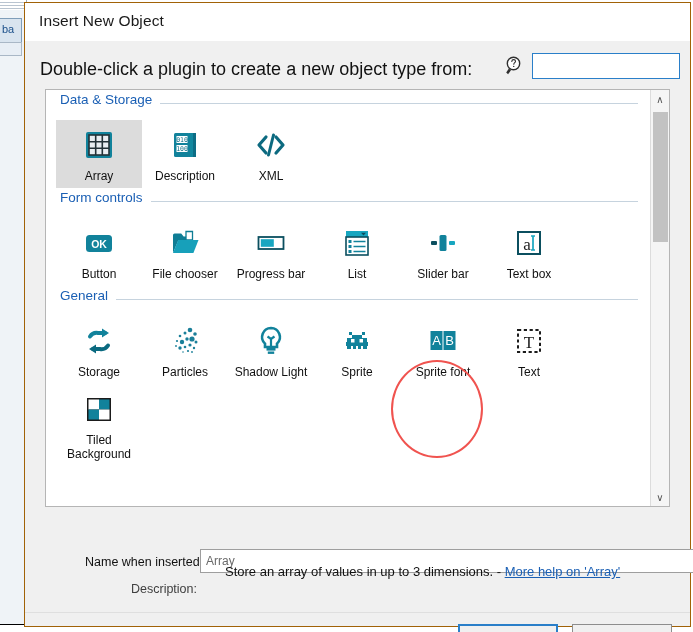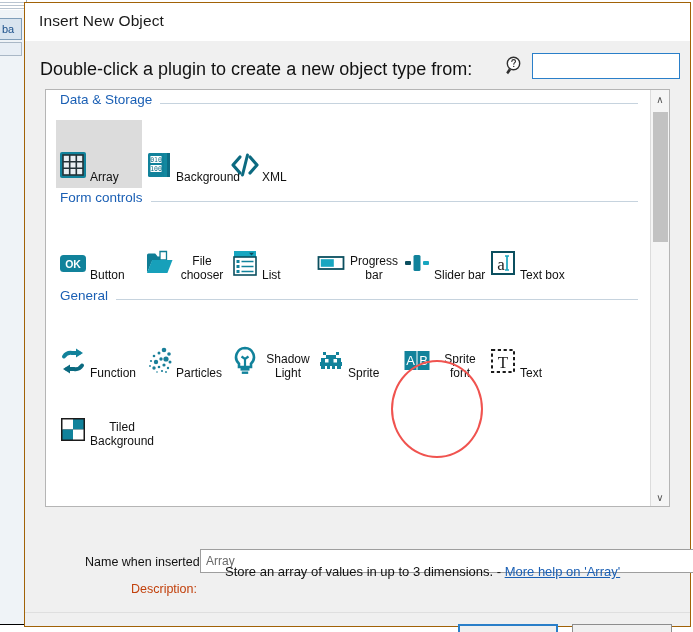--- a/index.html
+++ b/index.html
@@ -14,21 +14,21 @@
   #bg-window{
     position:absolute;left:0;top:0;width:26px;height:632px;
     background:#eff3f7;border-right:1px solid #9aa7b4;
     overflow:hidden;
   }
   #bg-window .bg-strip{
     position:absolute;left:0;top:0;width:26px;height:10px;
     background:repeating-linear-gradient(to bottom,#ffffff 0 2px,#b9c4d0 2px 3px);
   }
   #bg-window .bg-tab{
-    position:absolute;left:0;top:18px;width:22px;height:22px;
+    position:absolute;left:0;top:18px;width:22px;height:36px;
     background:#d9e4ef;border:1px solid #7f9db9;border-left:none;
     font-size:11px;color:#1b4f8a;line-height:21px;padding-left:2px;
     box-sizing:border-box;
   }
   #bg-window .bg-tab2{
     position:absolute;left:0;top:42px;width:22px;height:14px;
     background:#e8eef5;border:1px solid #a9b7c6;border-left:none;box-sizing:border-box;
   }
   #bg-window .bg-body{
     position:absolute;left:0;top:58px;width:26px;bottom:30px;background:#eff3f7;
@@ -89,21 +89,21 @@
     padding-right:8px;z-index:2;
   }
   .section-rule{
     position:absolute;left:0;right:0;top:11px;height:1px;background:#c6d3de;
   }
   .icon-row{
     display:flex;flex-wrap:wrap;margin:6px 0 0 10px;
   }
   .plugin{
     width:86px;min-height:68px;
-    display:flex;flex-direction:row;align-items:flex-end;
+    display:flex;flex-direction:column;align-items:center;
     padding-top:6px;padding-bottom:4px;box-sizing:border-box;
     cursor:default;
   }
   .plugin.selected{background:#dcdcdc;}
   .plugin .glyph{height:38px;display:flex;align-items:center;justify-content:center;}
   .plugin .plabel{
     margin-top:5px;font-size:12px;color:#111;text-align:center;line-height:14px;
     max-width:84px;
   }
 
@@ -127,21 +127,21 @@
   #name-label{
     position:absolute;left:60px;top:514px;font-size:12.5px;color:#111;
   }
   #name-input{
     position:absolute;left:175px;top:508px;width:498px;height:24px;
     box-sizing:border-box;border:1px solid #9e9e9e;background:#fff;
     font-family:"Liberation Sans",sans-serif;font-size:12px;color:#6a6a6a;
     padding:0 5px;outline:none;
   }
   #desc-label{
-    position:absolute;left:106px;top:541px;font-size:12.5px;color:#c2410c;
+    position:absolute;left:106px;top:541px;font-size:12.5px;color:#404040;
   }
   #desc-text{
     position:absolute;left:180px;top:523px;font-size:13px;color:#111;margin-left:20px;
   }
   #desc-link{color:#1a5fb4;text-decoration:underline;cursor:pointer;}
 
   #sep{
     position:absolute;left:0;right:0;top:571px;height:1px;background:#dfdfdf;
   }
   .dlg-btn{
@@ -218,21 +218,21 @@
                   <svg width="34" height="34" viewBox="0 0 34 34">
                     <path d="M25 5h3v24h-3z" fill="#0d6d85"></path>
                     <path d="M21 5h4v24h-4z" fill="#12889f"></path>
                     <rect x="6" y="5" width="16" height="24" rx="1.5" fill="#11829b"></rect>
                     <rect x="8.5" y="8" width="11" height="7" fill="#fff"></rect>
                     <rect x="8.5" y="17" width="11" height="7" fill="#fff"></rect>
                     <text x="14" y="14" font-size="6.5" text-anchor="middle" fill="#0d6d85" font-family="DejaVu Sans Mono, monospace">010</text>
                     <text x="14" y="23" font-size="6.5" text-anchor="middle" fill="#0d6d85" font-family="DejaVu Sans Mono, monospace">100</text>
                   </svg>
                 </div>
-                <div class="plabel">Background</div>
+                <div class="plabel">Description</div>
               </div>
               <div class="plugin">
                 <div class="glyph">
                   <svg width="34" height="34" viewBox="0 0 34 34">
                     <g fill="none" stroke="#0c6a80" stroke-width="3.2" stroke-linecap="round" stroke-linejoin="round">
                       <path d="M12 9 L5 17 L12 25"></path>
                       <path d="M22 9 L29 17 L22 25"></path>
                     </g>
                     <path d="M19.5 7 L14.5 27" stroke="#0c6a80" stroke-width="3" stroke-linecap="round"></path>
                   </svg>
@@ -258,20 +258,29 @@
               </div>
               <div class="plugin">
                 <div class="glyph">
                   <svg width="34" height="34" viewBox="0 0 34 34">
                     <path d="M5 27V9a1.6 1.6 0 0 1 1.6-1.6h6.6l2.4 3h7.2V14H10.5L5 27z" fill="#0f7d95"></path>
                     <path d="M18 5.5h6.5V14H18z" fill="#ffffff" stroke="#0f7d95" stroke-width="1.3"></path>
                     <path d="M10.2 14h20.3L25.4 27H5z" fill="#17a0ba"></path>
                   </svg>
                 </div>
                 <div class="plabel">File chooser</div>
+              </div>
+              <div class="plugin">
+                <div class="glyph">
+                  <svg width="34" height="34" viewBox="0 0 34 34">
+                    <rect x="4.5" y="11" width="25" height="12" fill="#fff" stroke="#0b4f5f" stroke-width="1.8"></rect>
+                    <rect x="6.8" y="13.2" width="13" height="7.6" fill="#17a6c0"></rect>
+                  </svg>
+                </div>
+                <div class="plabel">Progress bar</div>
               </div>
               <div class="plugin">
                 <div class="glyph">
                   <svg width="34" height="34" viewBox="0 0 34 34">
                     <rect x="6" y="5" width="22" height="6" fill="#17a6c0"></rect>
                     <path d="M21 6.8 L26 6.8 L23.5 9.6Z" fill="#0b4f5f"></path>
                     <rect x="6" y="11" width="22" height="18" fill="#fff" stroke="#0b4f5f" stroke-width="1.6"></rect>
                     <g fill="#11829b">
                       <rect x="8.5" y="14" width="3" height="3"></rect>
                       <rect x="8.5" y="19" width="3" height="3"></rect>
@@ -280,29 +289,20 @@
                     <g stroke="#11829b" stroke-width="1.7">
                       <path d="M13.5 15.5h12M13.5 20.5h12M13.5 25.5h12"></path>
                     </g>
                   </svg>
                 </div>
                 <div class="plabel">List</div>
               </div>
               <div class="plugin">
                 <div class="glyph">
                   <svg width="34" height="34" viewBox="0 0 34 34">
-                    <rect x="4.5" y="11" width="25" height="12" fill="#fff" stroke="#0b4f5f" stroke-width="1.8"></rect>
-                    <rect x="6.8" y="13.2" width="13" height="7.6" fill="#17a6c0"></rect>
-                  </svg>
-                </div>
-                <div class="plabel">Progress bar</div>
-              </div>
-              <div class="plugin">
-                <div class="glyph">
-                  <svg width="34" height="34" viewBox="0 0 34 34">
                     <rect x="5" y="15" width="6" height="4" rx="1" fill="#0b4f5f"></rect>
                     <rect x="23" y="15" width="6" height="4" rx="1" fill="#17a6c0"></rect>
                     <rect x="13.5" y="9" width="7" height="16" rx="1.5" fill="#11829b"></rect>
                   </svg>
                 </div>
                 <div class="plabel">Slider bar</div>
               </div>
               <div class="plugin">
                 <div class="glyph">
                   <svg width="34" height="34" viewBox="0 0 34 34">
@@ -323,21 +323,21 @@
             <div class="icon-row">
               <div class="plugin">
                 <div class="glyph">
                   <svg width="34" height="34" viewBox="0 0 34 34">
                     <path d="M8 12.5a8 8 0 0 1 8-3.5h7" fill="none" stroke="#11829b" stroke-width="4" stroke-linecap="round"></path>
                     <path d="M20 4.5 L27 9 L20 13.5Z" fill="#11829b"></path>
                     <path d="M26 21.5a8 8 0 0 1-8 3.5h-7" fill="none" stroke="#0b6a80" stroke-width="4" stroke-linecap="round"></path>
                     <path d="M14 20.5 L7 25 L14 29.5Z" fill="#0b6a80"></path>
                   </svg>
                 </div>
-                <div class="plabel">Function</div>
+                <div class="plabel">Storage</div>
               </div>
               <div class="plugin">
                 <div class="glyph">
                   <svg width="34" height="34" viewBox="0 0 34 34">
                     <circle cx="22" cy="6" r="2.3" fill="#1a7f99"></circle>
                     <circle cx="27" cy="10" r="1.8" fill="#1a7f99"></circle>
                     <circle cx="17" cy="9" r="1.5" fill="#1a7f99"></circle>
                     <circle cx="24" cy="15" r="2.6" fill="#1a7f99"></circle>
                     <circle cx="12" cy="12" r="1.3" fill="#1a7f99"></circle>
                     <circle cx="19" cy="15" r="1.7" fill="#1a7f99"></circle>

